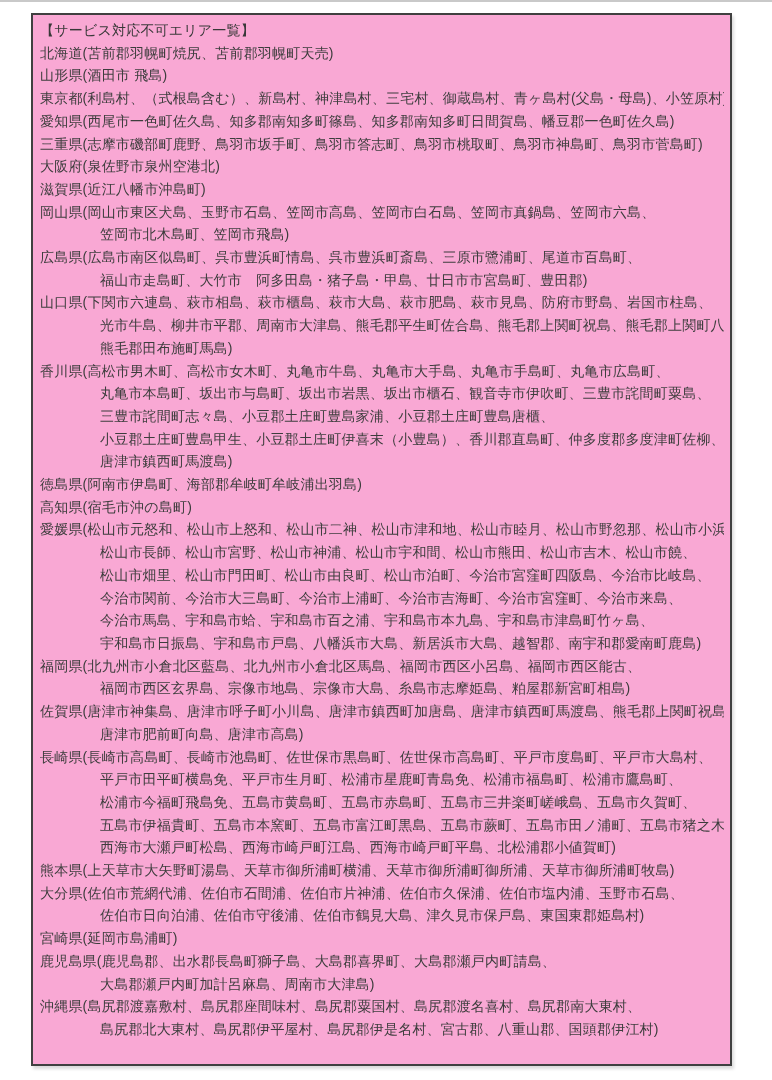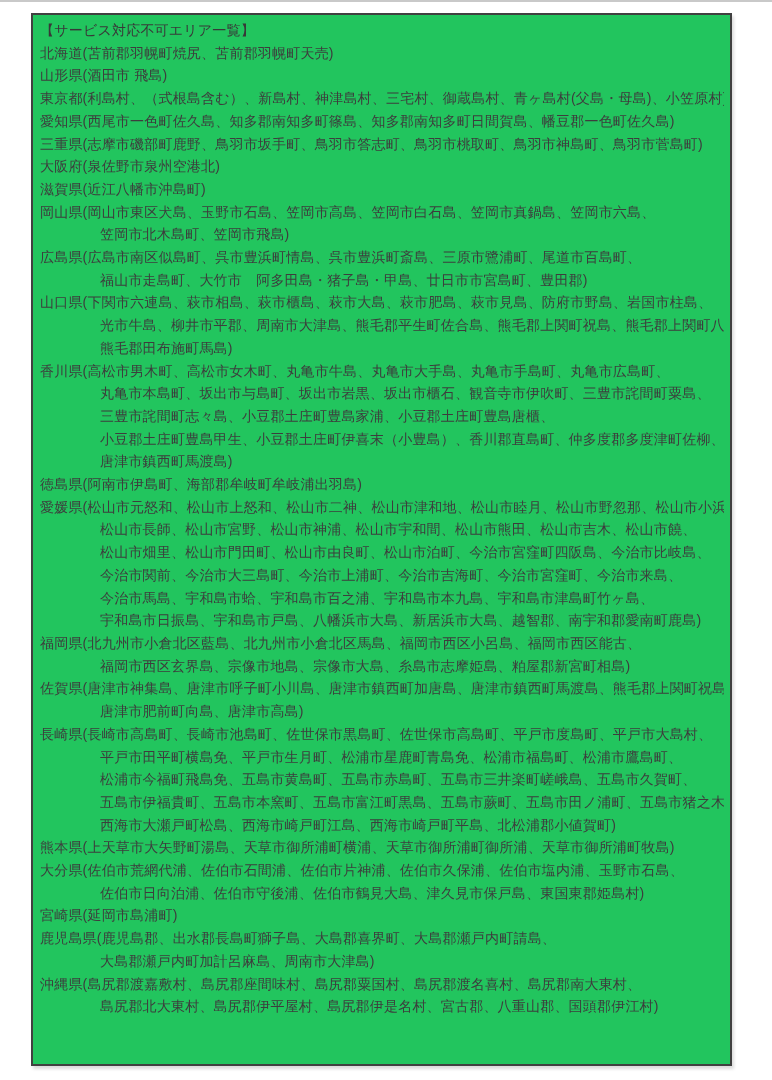--- a/index.html
+++ b/index.html
@@ -11,21 +11,21 @@
   }
   .top-edge{
     position:absolute;left:0;top:0;width:772px;height:2px;
     background:#c9c9c9;
   }
   .doc-box{
     position:absolute;left:31px;top:13px;
     width:701px;height:1053px;
     box-sizing:border-box;
     border:2px solid #404040;
-    background:#22c55e;
+    background:#f9a8d4;
     padding:4px 6px 0 7px;
     box-shadow:2px 3px 3px rgba(0,0,0,0.14);
     overflow:hidden;
   }
   .line{
     font-size:14px;
     line-height:22.7px;
     letter-spacing:0.2px;
     color:#3d3d3d;
     white-space:nowrap;
@@ -59,20 +59,21 @@
       <div class="line cont">福山市走島町、大竹市　阿多田島・猪子島・甲島、廿日市市宮島町、豊田郡)</div>
       <div class="line">山口県(下関市六連島、萩市相島、萩市櫃島、萩市大島、萩市肥島、萩市見島、防府市野島、岩国市柱島、</div>
       <div class="line cont">光市牛島、柳井市平郡、周南市大津島、熊毛郡平生町佐合島、熊毛郡上関町祝島、熊毛郡上関町八島</div>
       <div class="line cont">熊毛郡田布施町馬島)</div>
       <div class="line">香川県(高松市男木町、高松市女木町、丸亀市牛島、丸亀市大手島、丸亀市手島町、丸亀市広島町、</div>
       <div class="line cont">丸亀市本島町、坂出市与島町、坂出市岩黒、坂出市櫃石、観音寺市伊吹町、三豊市詫間町粟島、</div>
       <div class="line cont">三豊市詫間町志々島、小豆郡土庄町豊島家浦、小豆郡土庄町豊島唐櫃、</div>
       <div class="line cont">小豆郡土庄町豊島甲生、小豆郡土庄町伊喜末（小豊島）、香川郡直島町、仲多度郡多度津町佐柳、</div>
       <div class="line cont">唐津市鎮西町馬渡島)</div>
       <div class="line">徳島県(阿南市伊島町、海部郡牟岐町牟岐浦出羽島)</div>
+      <div class="line">高知県(宿毛市沖の島町)</div>
       <div class="line">愛媛県(松山市元怒和、松山市上怒和、松山市二神、松山市津和地、松山市睦月、松山市野忽那、松山市小浜</div>
       <div class="line cont">松山市長師、松山市宮野、松山市神浦、松山市宇和間、松山市熊田、松山市吉木、松山市饒、</div>
       <div class="line cont">松山市畑里、松山市門田町、松山市由良町、松山市泊町、今治市宮窪町四阪島、今治市比岐島、</div>
       <div class="line cont">今治市関前、今治市大三島町、今治市上浦町、今治市吉海町、今治市宮窪町、今治市来島、</div>
       <div class="line cont">今治市馬島、宇和島市蛤、宇和島市百之浦、宇和島市本九島、宇和島市津島町竹ヶ島、</div>
       <div class="line cont">宇和島市日振島、宇和島市戸島、八幡浜市大島、新居浜市大島、越智郡、南宇和郡愛南町鹿島)</div>
       <div class="line">福岡県(北九州市小倉北区藍島、北九州市小倉北区馬島、福岡市西区小呂島、福岡市西区能古、</div>
       <div class="line cont">福岡市西区玄界島、宗像市地島、宗像市大島、糸島市志摩姫島、粕屋郡新宮町相島)</div>
       <div class="line">佐賀県(唐津市神集島、唐津市呼子町小川島、唐津市鎮西町加唐島、唐津市鎮西町馬渡島、熊毛郡上関町祝島</div>
       <div class="line cont">唐津市肥前町向島、唐津市高島)</div>

